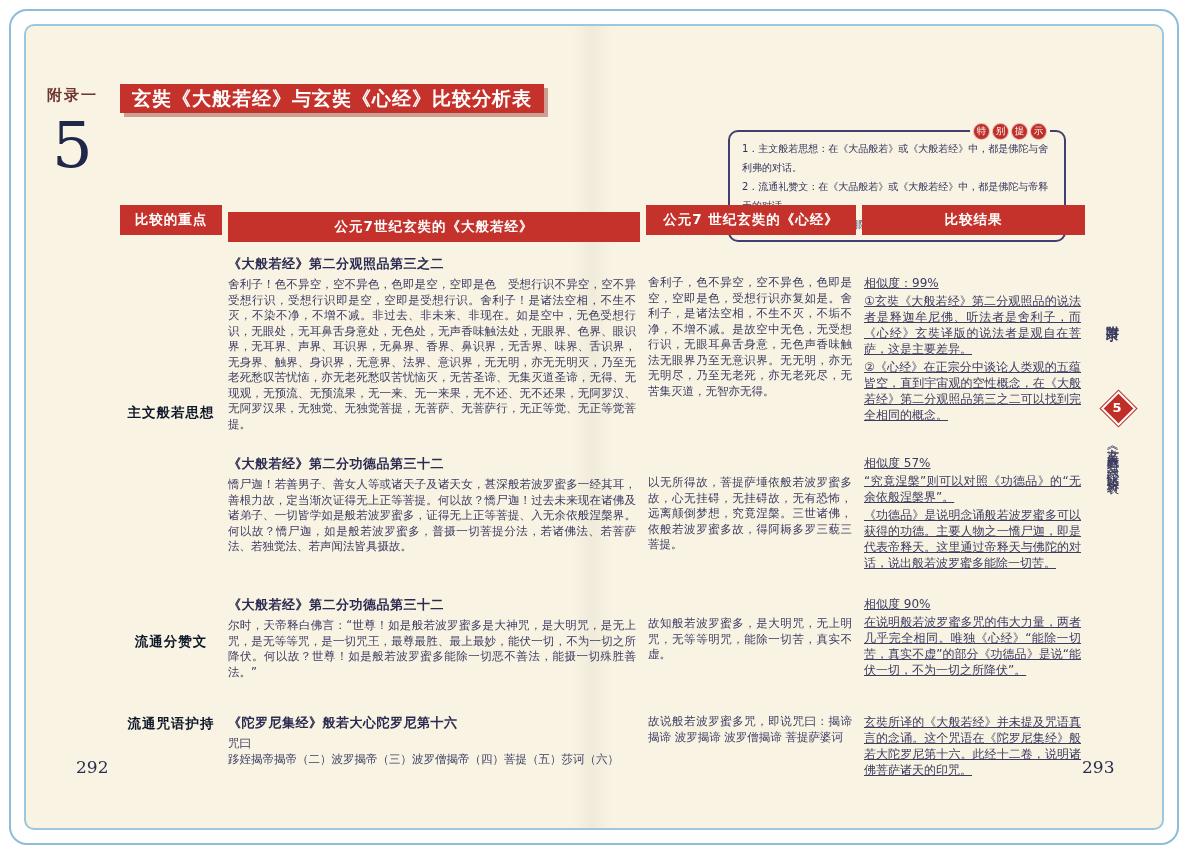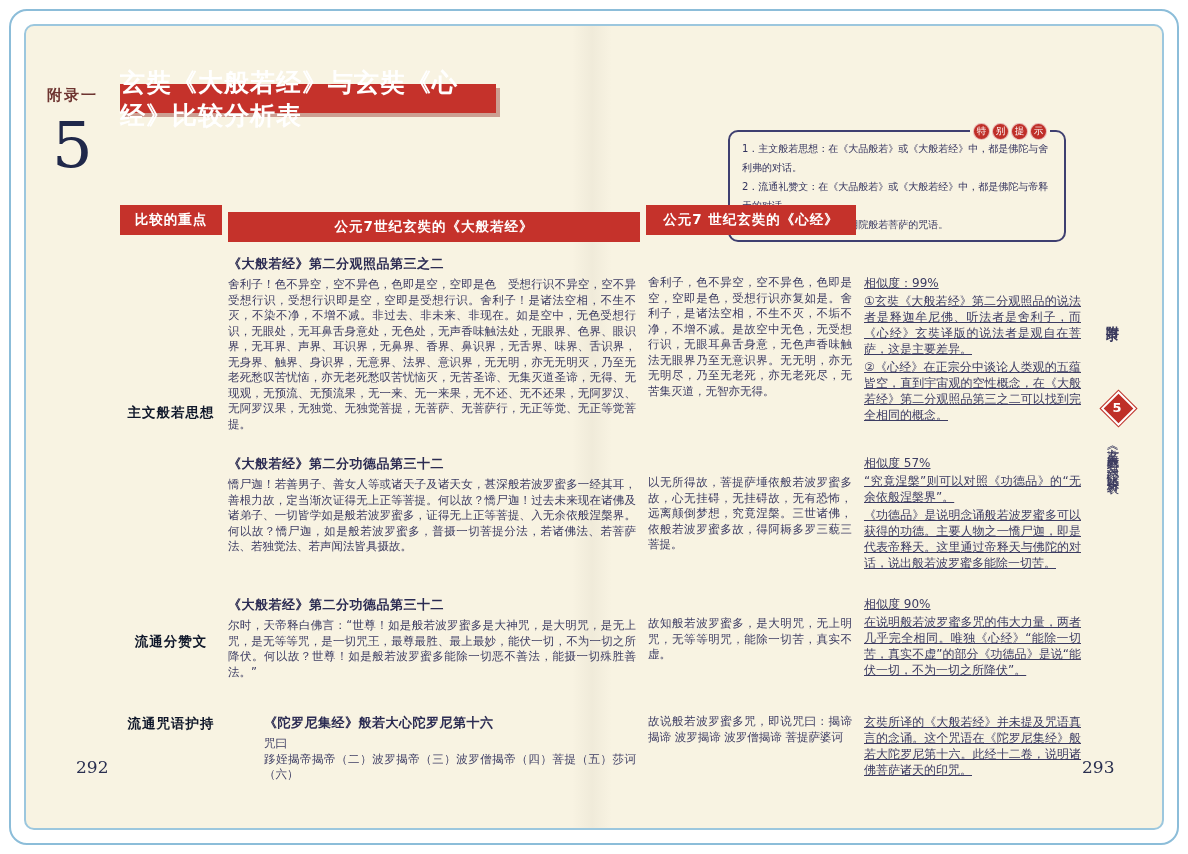--- a/index.html
+++ b/index.html
@@ -8,22 +8,22 @@
     font-family:"DejaVu Sans","Liberation Sans",sans-serif;overflow:hidden;
   }
   .frame-outer{position:absolute;inset:9px;border:2px solid #8cbdd9;border-radius:18px;}
   .frame-inner{position:absolute;inset:24px;border:2px solid #9cc7de;border-radius:10px;background:#f8f3e2;}
   .gutter{position:absolute;left:572px;top:26px;bottom:26px;width:40px;
     background:linear-gradient(90deg,rgba(90,80,60,0) 0%,rgba(90,80,60,0.05) 50%,rgba(90,80,60,0) 100%);}
   
   .appendix-label{position:absolute;left:47px;top:86px;font-size:15px;font-weight:bold;color:#6d3430;letter-spacing:2px;}
   .appendix-number{position:absolute;left:52px;top:108px;font-size:64px;color:#20284a;font-family:"DejaVu Serif","Liberation Serif",serif;}
   
-  .banner{position:absolute;left:120px;top:84px;width:376px;height:29px;background:#c5322b;
-    color:#fff;font-size:25px;font-weight:bold;display:flex;align-items:center;justify-content:center;
+  .banner{position:absolute;left:120px;top:84px;width:424px;height:29px;background:#c5322b;
+    color:#fff;font-size:19px;font-weight:bold;display:flex;align-items:center;justify-content:center;
     letter-spacing:1px;box-shadow:4px 4px 0 rgba(150,58,48,0.45);}
   
   .tips-box{position:absolute;left:728px;top:130px;width:338px;border:2px solid #3f3f70;border-radius:10px;
     padding:7px 10px 6px 12px;box-sizing:border-box;}
   .tips-badges{position:absolute;top:-9px;right:14px;display:flex;gap:2px;background:#f8f3e2;padding:0 3px;}
   .tip-badge{width:15px;height:15px;border-radius:50%;background:#bf2f28;color:#fff;font-size:9.5px;
     display:flex;align-items:center;justify-content:center;border:1px solid rgba(255,255,255,0.65);}
   .tip-item{font-size:10px;line-height:19px;color:#33335e;}
   
   .cmp-table{position:absolute;left:120px;top:205px;width:965px;display:grid;
@@ -80,20 +80,21 @@
     </div>
     <div class="tip-item">1．主文般若思想：在《大品般若》或《大般若经》中，都是佛陀与舍利弗的对话。</div>
     <div class="tip-item">2．流通礼赞文：在《大品般若》或《大般若经》中，都是佛陀与帝释天的对话。</div>
     <div class="tip-item">3．流通咒语护持：是持明院般若菩萨的咒语。</div>
   </div>
 
   <div class="cmp-table">
     <div class="th" style="grid-column:1;">比较的重点</div>
     <div class="th" style="grid-column:2;margin-top:7px;">公元7世纪玄奘的《大般若经》</div>
     <div class="th" style="grid-column:3;">公元7 世纪玄奘的《心经》</div>
+    <div class="th" style="grid-column:4;">比较结果</div>
 
     <div class="row-label" style="grid-column:1;grid-row:2 / span 2;">主文般若思想</div>
 
     <div class="cell src-cell mh-a" style="grid-column:2;grid-row:2;">
       <div class="src-title">《大般若经》第二分观照品第三之二</div>
       <div class="body-text">舍利子！色不异空，空不异色，色即是空，空即是色　受想行识不异空，空不异受想行识，受想行识即是空，空即是受想行识。舍利子！是诸法空相，不生不灭，不染不净，不增不减。非过去、非未来、非现在。如是空中，无色受想行识，无眼处，无耳鼻舌身意处，无色处，无声香味触法处，无眼界、色界、眼识界，无耳界、声界、耳识界，无鼻界、香界、鼻识界，无舌界、味界、舌识界，无身界、触界、身识界，无意界、法界、意识界，无无明，亦无无明灭，乃至无老死愁叹苦忧恼，亦无老死愁叹苦忧恼灭，无苦圣谛、无集灭道圣谛，无得、无现观，无预流、无预流果，无一来、无一来果，无不还、无不还果，无阿罗汉、无阿罗汉果，无独觉、无独觉菩提，无菩萨、无菩萨行，无正等觉、无正等觉菩提。</div>
     </div>
     <div class="cell alt-cell" style="grid-column:3;grid-row:2;">
       <div class="body-text">舍利子，色不异空，空不异色，色即是空，空即是色，受想行识亦复如是。舍利子，是诸法空相，不生不灭，不垢不净，不增不减。是故空中无色，无受想行识，无眼耳鼻舌身意，无色声香味触法无眼界乃至无意识界。无无明，亦无无明尽，乃至无老死，亦无老死尽，无苦集灭道，无智亦无得。</div>
     </div>
@@ -123,21 +124,21 @@
     </div>
     <div class="cell alt-cell" style="grid-column:3;grid-row:4;">
       <div class="body-text">故知般若波罗蜜多，是大明咒，无上明咒，无等等明咒，能除一切苦，真实不虚。</div>
     </div>
     <div class="cell flat-cell" style="grid-column:4;grid-row:4;">
       <p class="result-par">相似度 90%</p>
       <p class="result-par">在说明般若波罗蜜多咒的伟大力量，两者几乎完全相同。唯独《心经》“能除一切苦，真实不虚”的部分《功德品》是说“能伏一切，不为一切之所降伏”。</p>
     </div>
 
     <div class="row-label top" style="grid-column:1;grid-row:5;">流通咒语护持</div>
-    <div class="cell src-cell" style="grid-column:2;grid-row:5;margin-left:36px;">
+    <div class="cell src-cell" style="grid-column:2;grid-row:5;">
       <div class="src-title">《陀罗尼集经》般若大心陀罗尼第十六</div>
       <div class="body-text">咒曰</div>
       <div class="body-text">跢姪揭帝揭帝（二）波罗揭帝（三）波罗僧揭帝（四）菩提（五）莎诃（六）</div>
     </div>
     <div class="cell flat-cell" style="grid-column:3;grid-row:5;">
       <div class="body-text">故说般若波罗蜜多咒，即说咒曰：揭谛 揭谛 波罗揭谛 波罗僧揭谛 菩提萨婆诃</div>
     </div>
     <div class="cell flat-cell" style="grid-column:4;grid-row:5;">
       <p class="result-par">玄奘所译的《大般若经》并未提及咒语真言的念诵。这个咒语在《陀罗尼集经》般若大陀罗尼第十六。此经十二卷，说明诸佛菩萨诸天的印咒。</p>
     </div>

